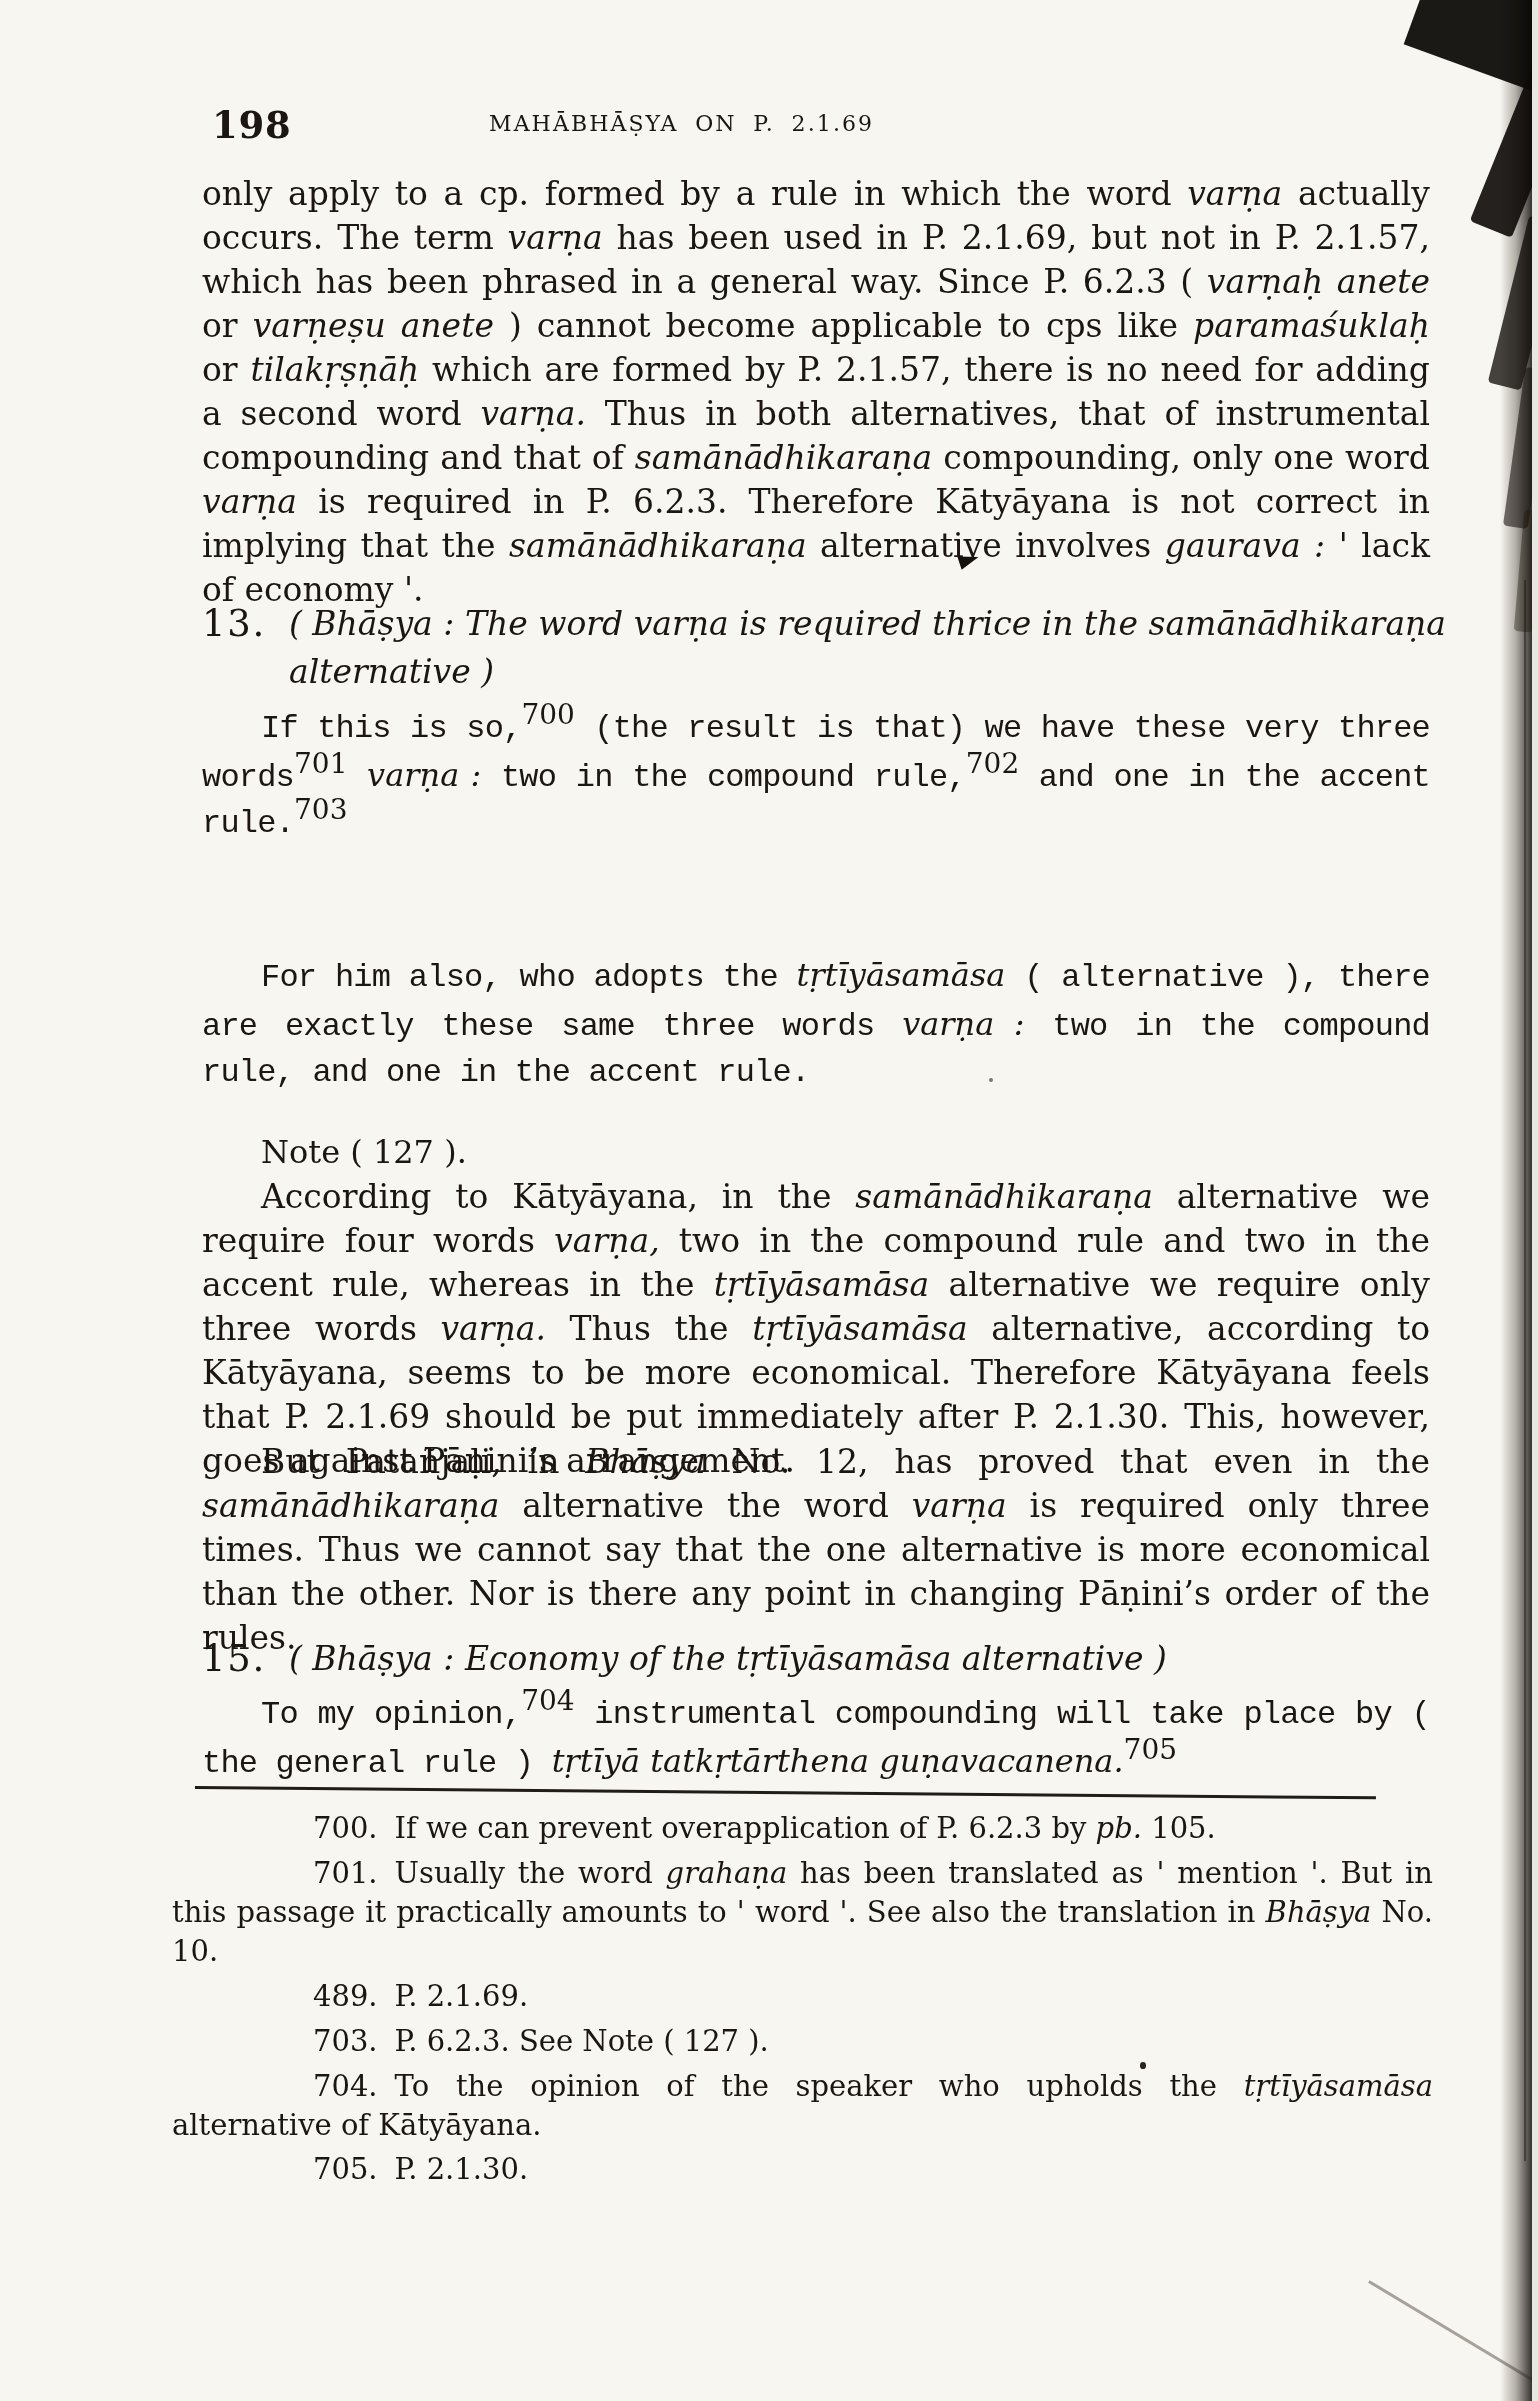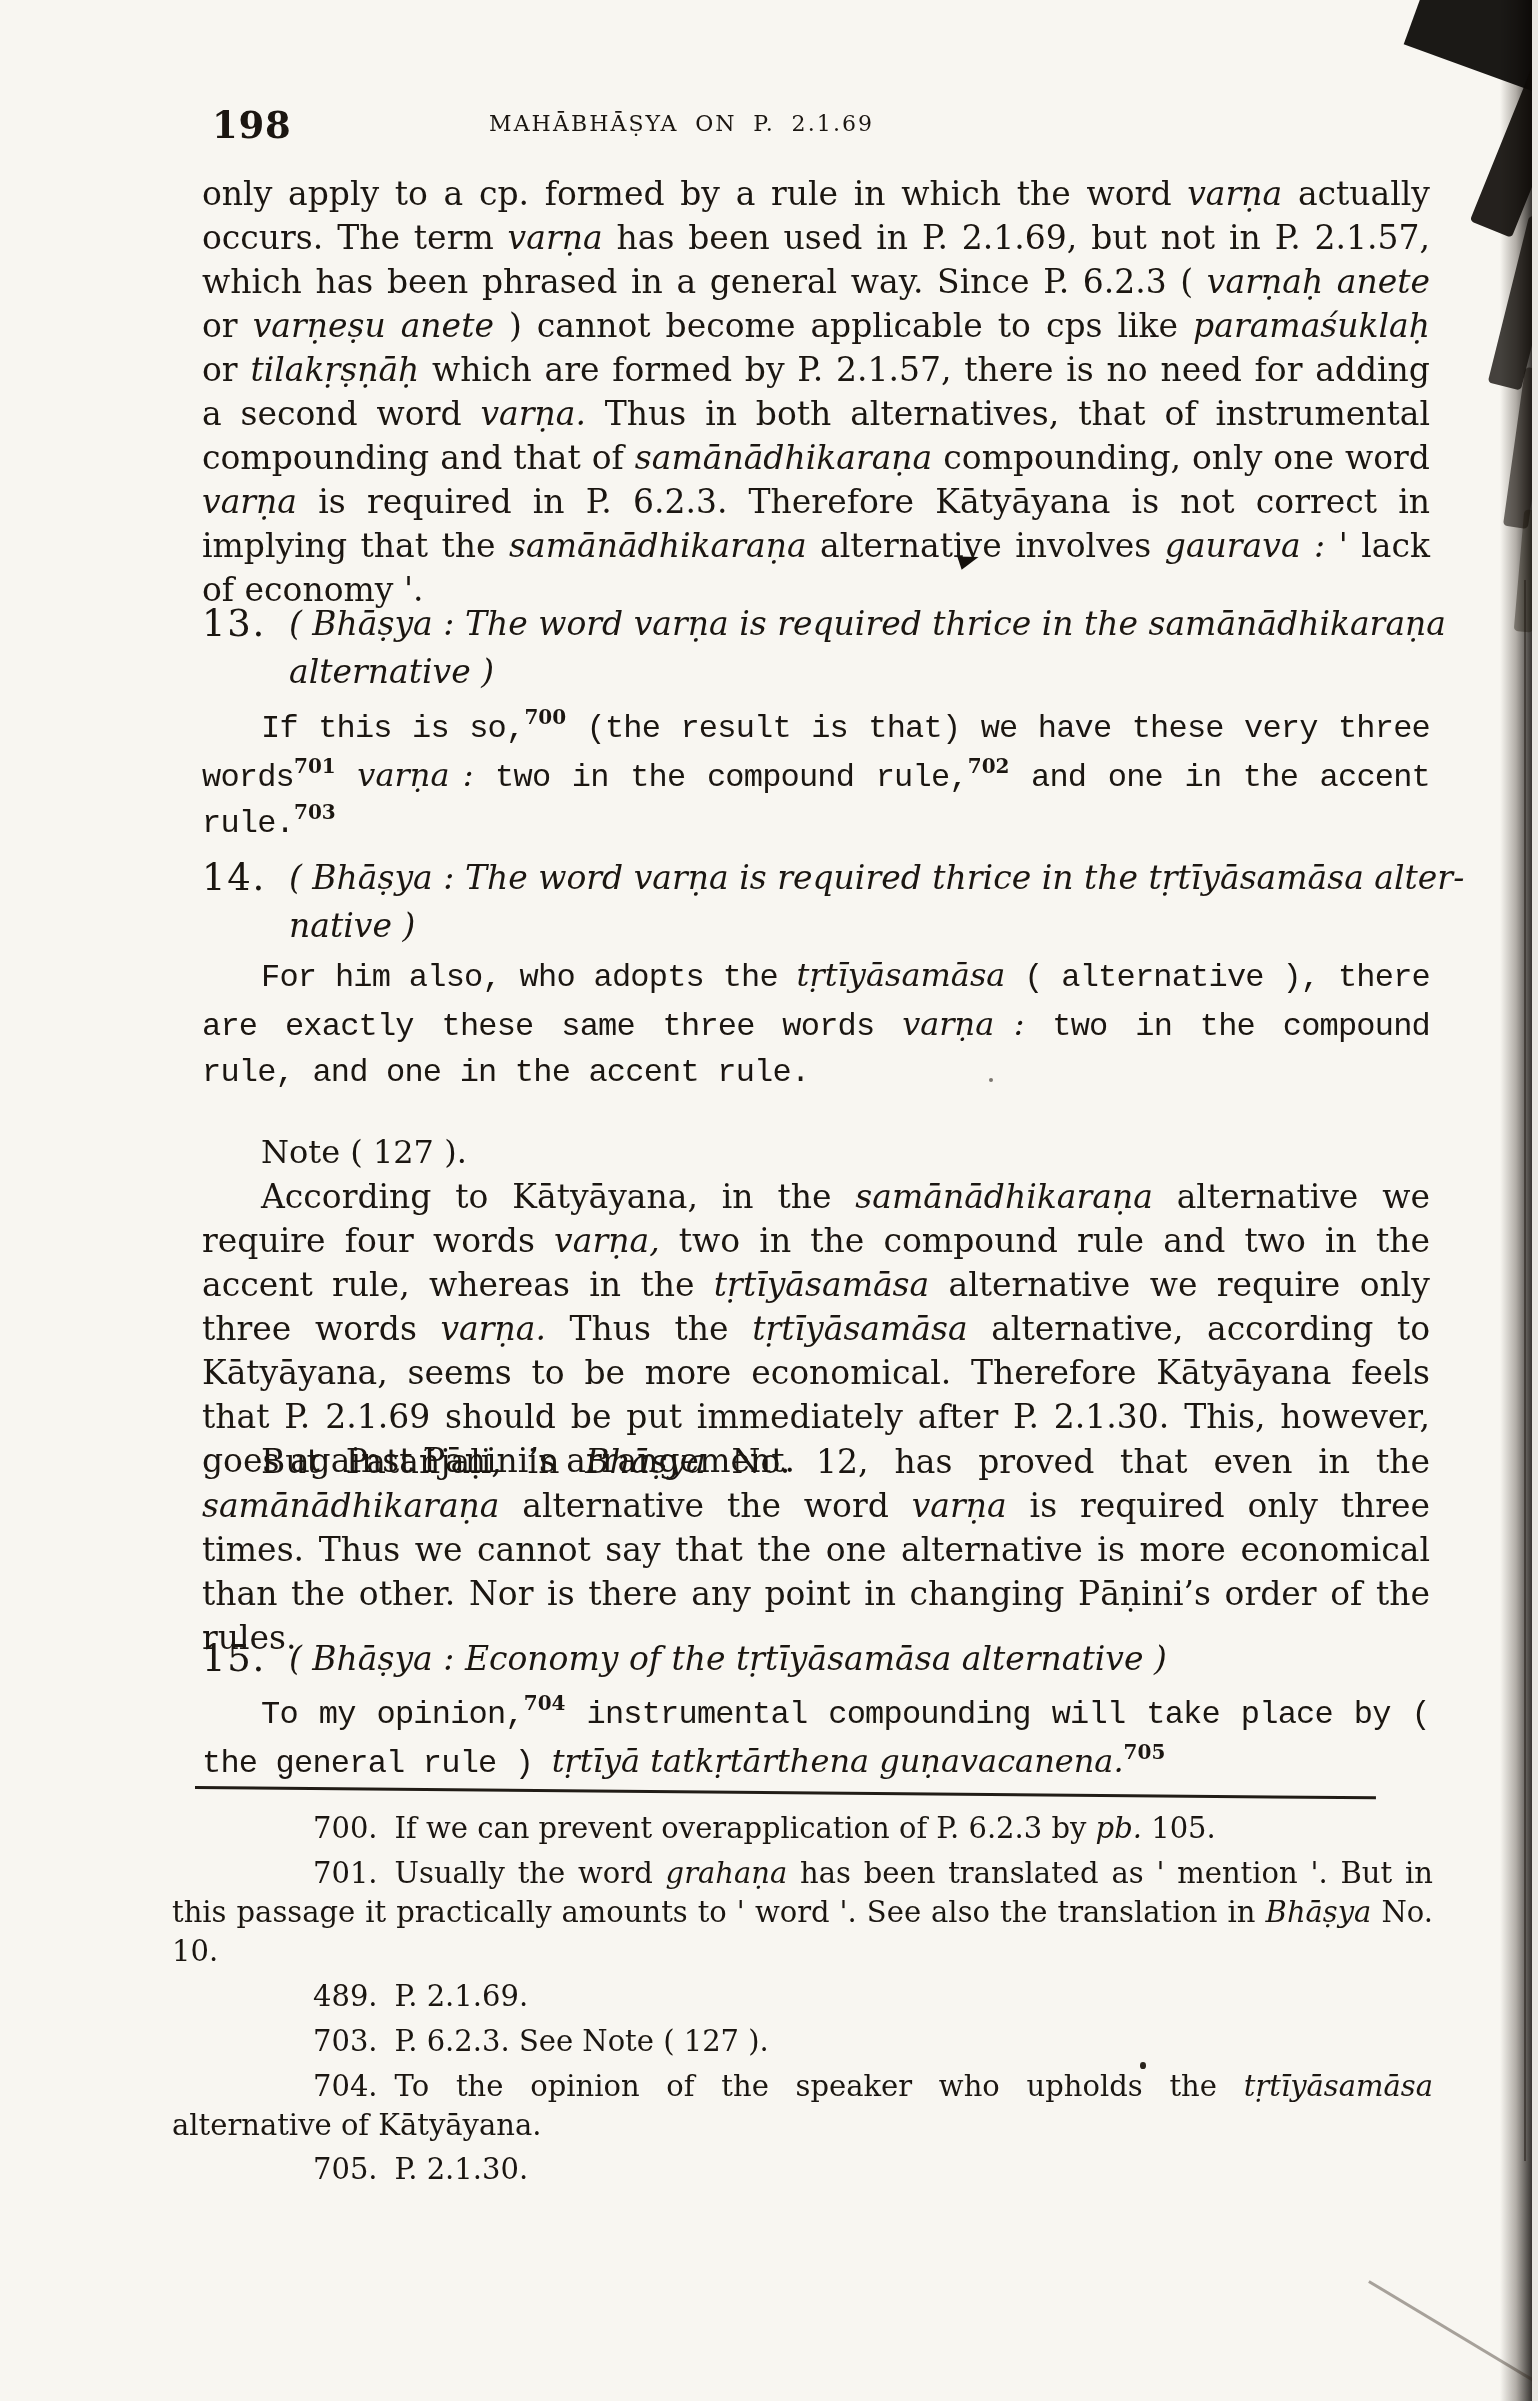--- a/index.html
+++ b/index.html
@@ -13,21 +13,21 @@
   }
   
   .pageno{position:absolute;left:212px;top:103px;font-size:37px;font-weight:700;letter-spacing:0.8px;}
   .runtitle{position:absolute;left:489px;top:111px;font-size:22px;letter-spacing:2.1px;word-spacing:7.6px;text-align:center;}
   
   .para{position:absolute;left:202px;width:1228px;font-size:33px;line-height:44px;text-align:justify;}
   .indent{text-indent:59px;}
   .intro{top:172px;}
   .tw{font-family:"Liberation Mono","DejaVu Sans Mono",monospace;font-size:32px;line-height:46px;letter-spacing:-0.8px;}
   .run-i{font-style:italic;font-family:"DejaVu Serif","Liberation Serif",serif;letter-spacing:0;}
-  sup{font-size:20px;line-height:0;vertical-align:13.5px;font-family:"DejaVu Serif","Liberation Serif",serif;letter-spacing:0;font-weight:bold;}
+  sup{font-size:28px;line-height:0;vertical-align:13.5px;font-family:"DejaVu Serif","Liberation Serif",serif;letter-spacing:0;}
   
   .section{position:absolute;left:202px;width:1295px;display:flex;align-items:flex-start;}
   .secnum{width:87px;flex:0 0 87px;font-size:37px;font-weight:400;letter-spacing:1.7px;padding-top:1.7px;}
   .sechead{font-size:33px;line-height:48px;font-style:italic;white-space:nowrap;}
   .s13{top:600px;}
   .p13{top:706px;}
   .s14{top:854px;}
   .p14{top:937px;margin-top:15px;}
   .notetitle{position:absolute;left:261px;top:1133px;font-size:32px;}
   .np1{top:1175px;}
@@ -64,24 +64,20 @@
   <span class="runtitle">MAHĀBHĀṢYA ON P. 2.1.69</span>
 
   <div class="para intro"><span>only apply to a cp. formed by a rule in which the word </span><span class="run-i">varṇa</span><span> actually occurs. The term </span><span class="run-i">varṇa</span><span> has been used in P. 2.1.69, but not in P. 2.1.57, which has been phrased in a general way.  Since P. 6.2.3 ( </span><span class="run-i">varṇaḥ anete</span><span> or </span><span class="run-i">varṇeṣu anete</span><span> ) cannot become applicable to cps like </span><span class="run-i">paramaśuklaḥ</span><span> or </span><span class="run-i">tilakṛṣṇāḥ</span><span> which are formed by P. 2.1.57, there is no need for adding a second word </span><span class="run-i">varṇa.</span><span> Thus in both alternatives, that of instrumental compounding and that of </span><span class="run-i">samānādhikaraṇa</span><span> compounding, only one word </span><span class="run-i">varṇa</span><span> is required in P. 6.2.3. Therefore Kātyāyana is not correct in implying that the </span><span class="run-i">samānādhikaraṇa</span><span> alternative involves </span><span class="run-i">gaurava :</span><span> ' lack of economy '.</span></div>
 
   <div class="section s13">
     <span class="secnum">13.</span>
     <div class="sechead"><span class="run-i">( Bhāṣya : The word varṇa is required thrice in the samānādhikaraṇa</span><br><span class="run-i">alternative )</span></div>
   </div>
   <div class="para tw indent p13"><span>If this is so,</span><sup>700</sup><span> (the result is that) we have these very three words</span><sup>701</sup><span> </span><span class="run-i">varṇa :</span><span> two in the compound rule,</span><sup>702</sup><span> and one in the accent rule.</span><sup>703</sup></div>
 
-  <div class="section s14">
-    <span class="secnum">14.</span>
-    <div class="sechead"><span class="run-i">( Bhāṣya : The word varṇa is required thrice in the tṛtīyāsamāsa alter-</span><br><span class="run-i">native )</span></div>
-  </div>
   <div class="para tw indent p14"><span>For him also, who adopts the </span><span class="run-i">tṛtīyāsamāsa</span><span> ( alternative ), there are exactly these same three words </span><span class="run-i">varṇa :</span><span> two in the compound rule, and one in the accent rule.</span></div>
 
   <div class="notetitle">Note ( 127 ).</div>
   <div class="para indent np1"><span>According to Kātyāyana, in the </span><span class="run-i">samānādhikaraṇa</span><span> alternative we require four words </span><span class="run-i">varṇa,</span><span> two in the compound rule and two in the accent rule, whereas in the </span><span class="run-i">tṛtīyāsamāsa</span><span> alternative we require only three words </span><span class="run-i">varṇa.</span><span> Thus the </span><span class="run-i">tṛtīyāsamāsa</span><span> alternative, according to Kātyāyana, seems to be more economical.  Therefore Kātyāyana feels that P. 2.1.69 should be put immediately after P. 2.1.30.  This, however, goes against Pāṇini’s arrangement.</span></div>
   <div class="para indent np2"><span>But Patañjali, in </span><span class="run-i">Bhāṣya</span><span> No. 12, has proved that even in the </span><span class="run-i">samānādhikaraṇa</span><span> alternative the word </span><span class="run-i">varṇa</span><span> is required only three times.  Thus we cannot say that the one alternative is more economical than the other.  Nor is there any point in changing Pāṇini’s order of the rules.</span></div>
 
   <div class="section s15">
     <span class="secnum">15.</span>
     <div class="sechead"><span class="run-i">( Bhāṣya : Economy of the tṛtīyāsamāsa alternative )</span></div>
   </div>

